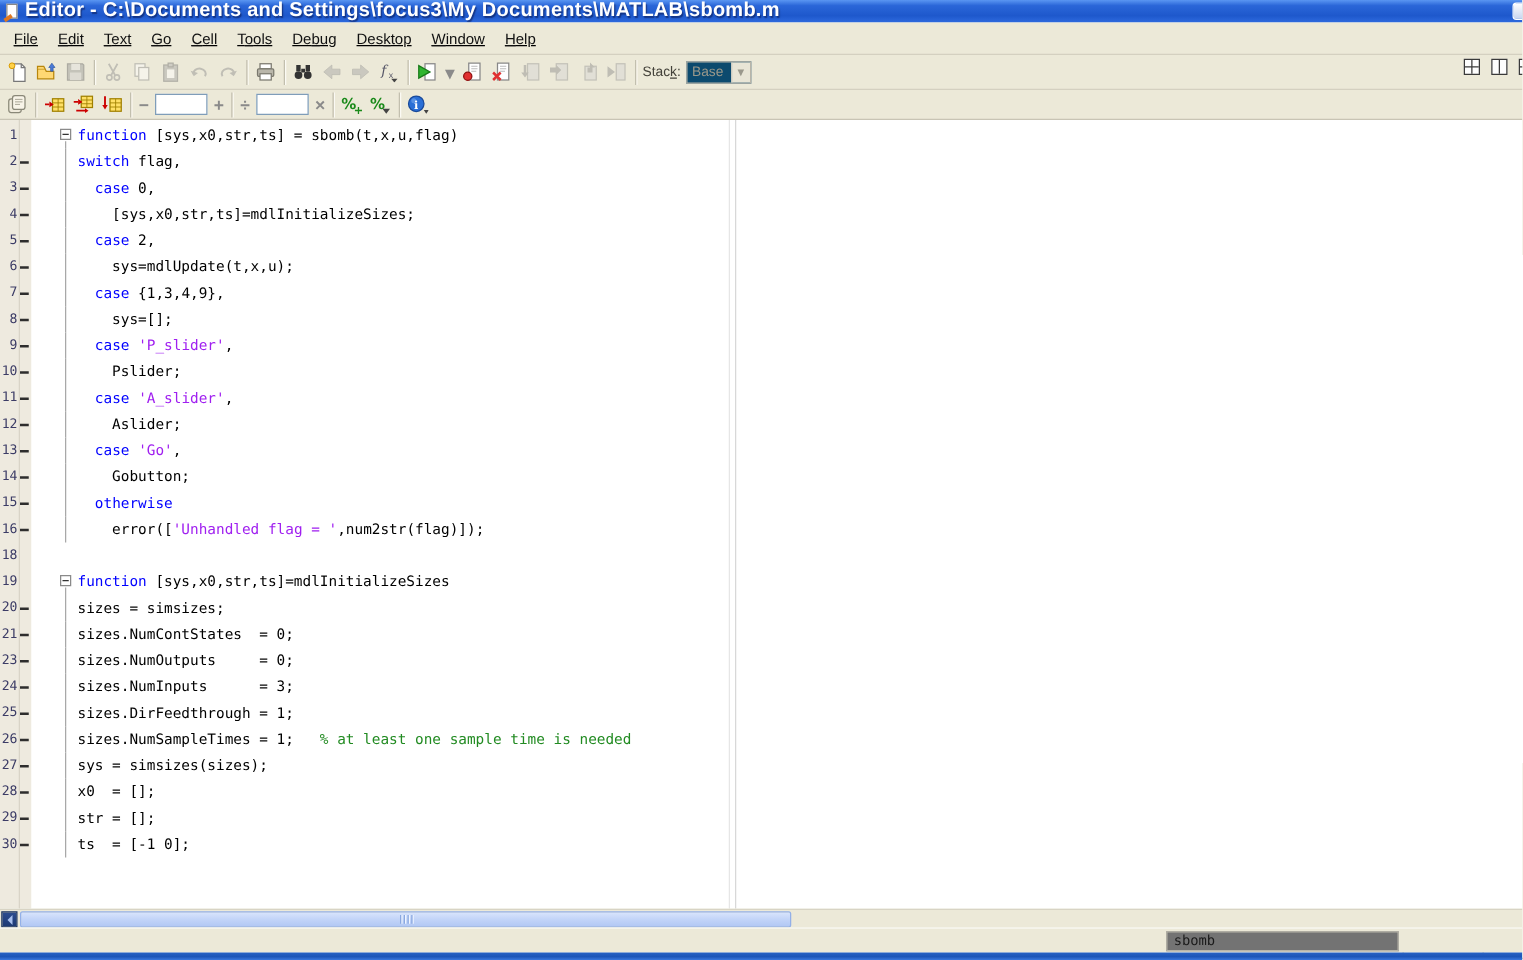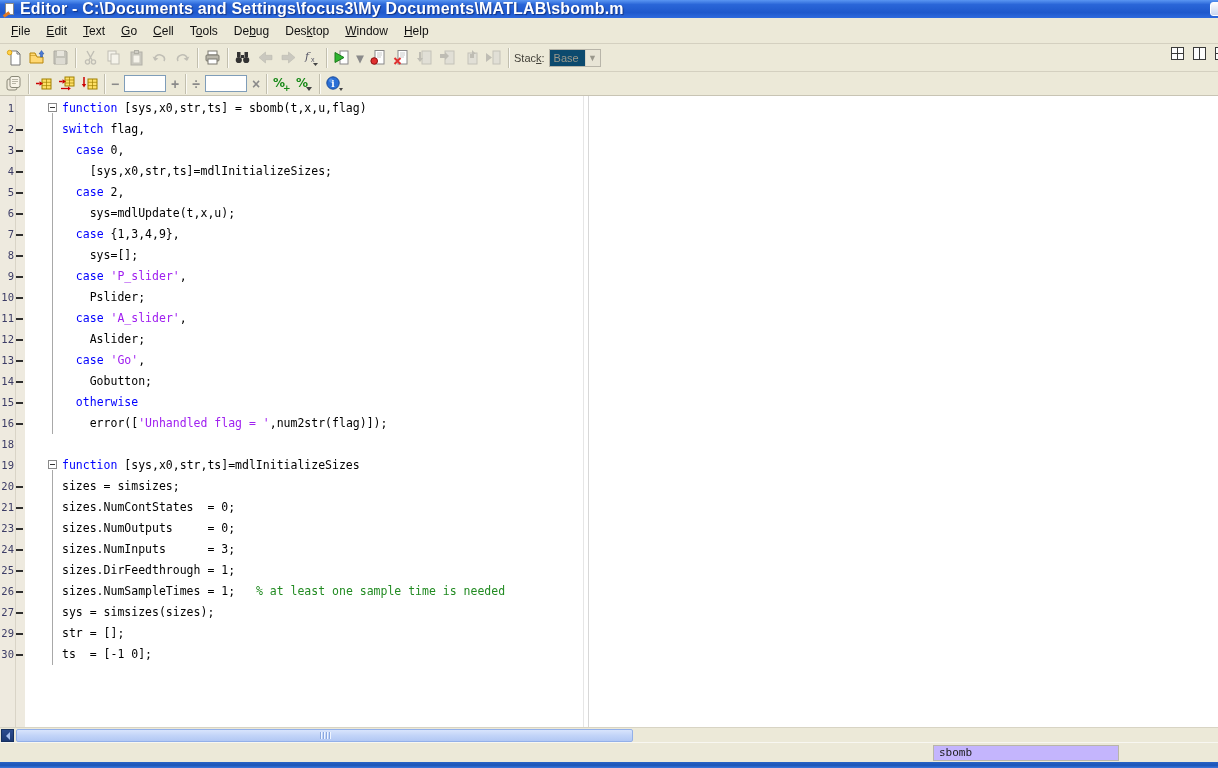--- a/index.html
+++ b/index.html
@@ -14,21 +14,21 @@
   .title-icon { width:13px; height:13px; margin-right:4px; position:relative; flex:0 0 auto; }
   .title-icon .pg { position:absolute; left:2px; top:0; width:9px; height:12px; background:#fff; border:1px solid #888; }
   .title-icon .pen { position:absolute; left:0; bottom:0; width:7px; height:3px; background:#e07820; transform:rotate(-35deg); }
   .title-text { color:#fff; font-weight:bold; font-size:16px; white-space:nowrap;
                 text-shadow:1px 1px 1px rgba(0,0,40,.45); letter-spacing:.2px; }
   .close-sliver { position:absolute; right:-6px; top:2px; width:14px; height:14px;
     border-radius:3px; background:linear-gradient(180deg,#fdfdfe,#c9d6f0); border:1px solid #fff; }
 
   
   .menubar { position:absolute; left:0; top:18px; width:100%; height:26px; background:#ece9d8;
-    border-bottom:1px solid #d4d0c0; display:flex; align-items:center; padding-left:3px; }
+    border-bottom:1px solid #d4d0c0; display:flex; align-items:center; padding-left:3px;text-decoration:underline; }
   .menu-item { font-size:12px; color:#111; padding:3px 8px; cursor:default; }
 
   
   .toolbar1 { position:absolute; left:0; top:44px; width:100%; height:28px; background:#ece9d8;
     border-bottom:1px solid #d4d0c0; display:flex; align-items:center; padding-left:3px; }
   .toolbar2 { position:absolute; left:0; top:72px; width:100%; height:24px; background:#ece9d8;
     border-bottom:1px solid #c8c4b4; display:flex; align-items:center; padding-left:2px; }
   .tb-btn { width:23px; height:22px; display:flex; align-items:center; justify-content:center;
     border:1px solid transparent; border-radius:2px; flex:0 0 auto; }
   .tb-btn.narrow { width:14px; }
@@ -89,21 +89,21 @@
     margin-left:-4px; }
   .hs-thumb { position:absolute; left:16px; top:1px; width:617px; height:13px; border-radius:2px;
     background:linear-gradient(180deg,#d8e4fc 0%,#c2d4f8 50%,#b2c8f4 100%);
     border:1px solid #93b0e8; display:flex; align-items:center; justify-content:center; }
   .hs-grip { display:flex; gap:2px; }
   .hs-grip i { display:block; width:1px; height:7px; background:#8aa8e0; box-shadow:1px 0 0 #f0f5ff; }
 
   
   .statusbar { position:absolute; left:0; top:742px; width:100%; height:20px; background:#ece9d8;
     border-top:1px solid #f8f7f1; font-size:11px; color:#1a1a1a; }
-  .sb-file { position:absolute; left:933px; top:2px; width:186px; height:16px; background:#c4b5fd;
+  .sb-file { position:absolute; left:933px; top:2px; width:186px; height:16px; background:#737373;
     border:1px solid #b8b5a9; line-height:14px; padding-left:5px;
     font-family:"DejaVu Sans Mono",monospace; font-size:11px; }
   .sb-cell { position:absolute; top:19px; height:16px; border-left:1px solid #b8b5a9;
     box-shadow:-1px 0 0 #fbfaf4 inset; display:flex; align-items:center; padding-left:24px; gap:12px; }
   .sb-ln { left:1122px; width:64px; }
   .sb-col { left:1186px; width:32px; gap:8px; }
 
   .bottomedge { position:absolute; left:0; top:762px; width:100%; height:6px;
     background:linear-gradient(180deg,#2862c4,#1c55b8 55%,#3a77dd); }
 </style>
@@ -614,20 +614,28 @@
         </div>
         <div class="code-line">
           <span class="ln">27</span>
           <span class="dashcol">
             <span class="dash"></span>
           </span>
           <span class="foldcol line"></span>
           <span class="codetext"><span class="sg-p">sys = simsizes(sizes);</span></span>
         </div>
         <div class="code-line">
+          <span class="ln">28</span>
+          <span class="dashcol">
+            <span class="dash"></span>
+          </span>
+          <span class="foldcol line"></span>
+          <span class="codetext"><span class="sg-p">x0  = [];</span></span>
+        </div>
+        <div class="code-line">
           <span class="ln">29</span>
           <span class="dashcol">
             <span class="dash"></span>
           </span>
           <span class="foldcol line"></span>
           <span class="codetext"><span class="sg-p">str = [];</span></span>
         </div>
         <div class="code-line">
           <span class="ln">30</span>
           <span class="dashcol">

